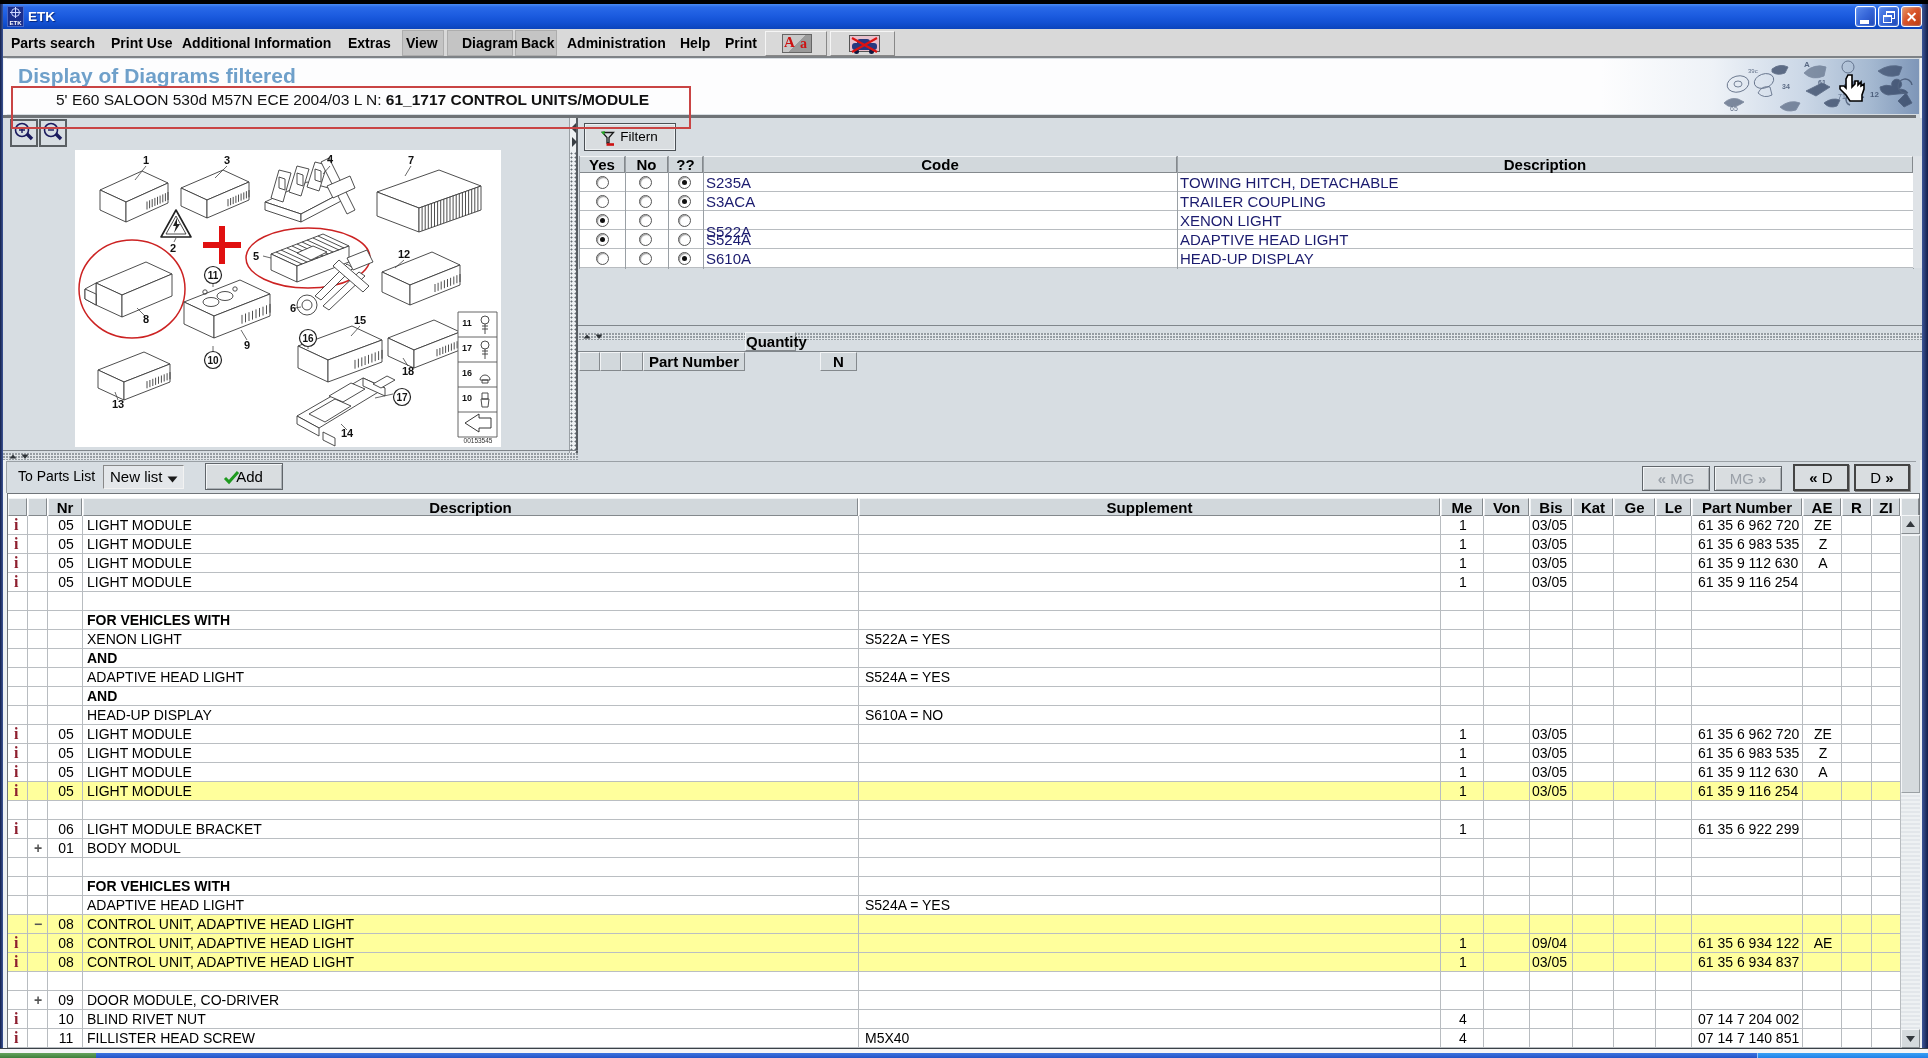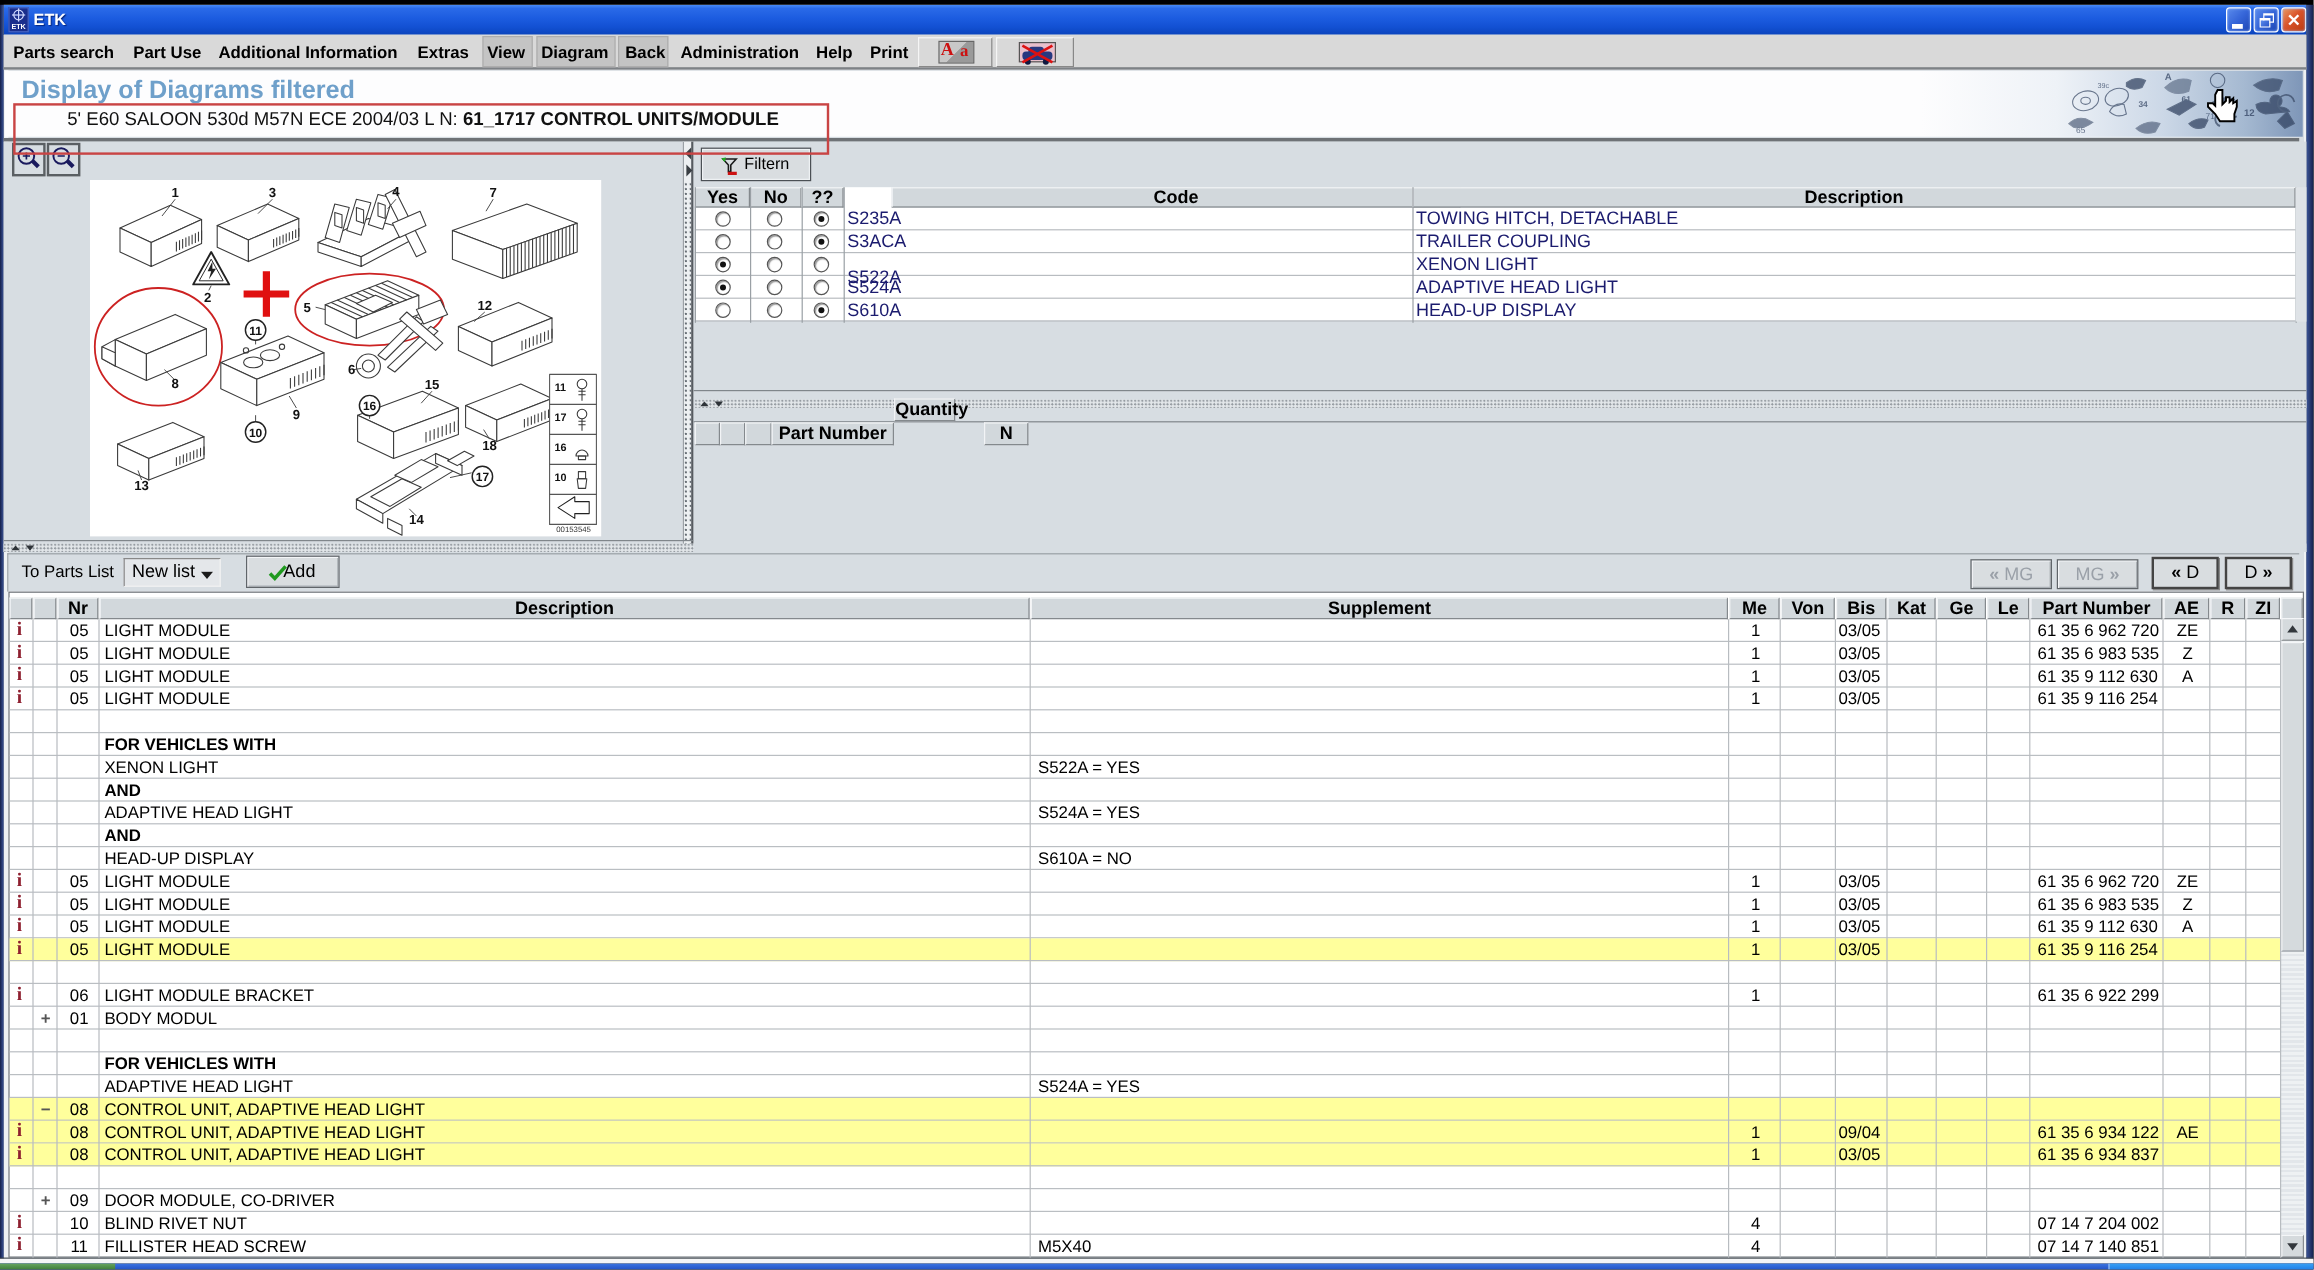--- a/index.html
+++ b/index.html
@@ -78,25 +78,25 @@
 <div class="wbtn close" style="left:1901px;top:6px">
     <span style="font-size:14px;line-height:20px">✕</span>
   </div>
 <div class="abs" style="left:1922px;top:4px;width:6px;height:1046px;background:linear-gradient(90deg,#3c5598,#141f4a)"></div>
 <div class="abs" style="left:0;top:4px;width:3px;height:1046px;background:linear-gradient(90deg,#141f4a,#3c5598)"></div>
 <div class="abs" style="left:3px;top:29px;width:1919px;height:29px;background:#d9d9d9;border-bottom:2px solid #7e8286"></div>
 <div class="mhl" style="left:402px;top:30px;width:42px;height:26px"></div>
 <div class="mhl" style="left:447px;top:30px;width:66px;height:26px"></div>
 <div class="mhl" style="left:515px;top:30px;width:42px;height:26px"></div>
 <div class="mi" style="left:11px">Parts search</div>
-<div class="mi" style="left:111px">Part Use</div>
+<div class="mi" style="left:111px">Print Use</div>
 <div class="mi" style="left:182px">Additional Information</div>
 <div class="mi" style="left:348px">Extras</div>
 <div class="mi" style="left:406px">View</div>
-<div class="mi" style="left:451px">Diagram</div>
+<div class="mi" style="left:462px">Diagram</div>
 <div class="mi" style="left:521px">Back</div>
 <div class="mi" style="left:567px">Administration</div>
 <div class="mi" style="left:680px">Help</div>
 <div class="mi" style="left:725px">Print</div>
 <div class="toolbtn" style="left:765px;width:62px">
 <div class="abs" style="left:16px;top:2px;width:30px;height:19px;background:linear-gradient(135deg,#c8c8c8 49%,#9a9a9a 51%);border:1px solid #666">
 <span class="abs" style="left:1px;top:-1px;font-size:15px;font-weight:bold;color:#cc1111;font-family:'Liberation Serif',serif">A</span>
 <span class="abs" style="left:17px;top:1px;font-size:14px;font-weight:bold;color:#cc1111;font-family:'Liberation Serif',serif">a</span>
 </div>
   </div>
@@ -404,21 +404,21 @@
 <svg class="abs" style="left:16px;top:7px" width="16" height="16" viewBox="0 0 16 16">
 <path d="M1.5 1.5 L12.5 1.5 L8 6.5 L8 12 L6 12 L6 6.5 Z" fill="none" stroke="#1a1a1a" stroke-width="1.3"></path>
 <path d="M0 1 L4 0 L3 4 Z" fill="#22aa22" stroke="none"></path>
 <path d="M5.5 13.5 L13 13.5" stroke="#cc1111" stroke-width="2.6"></path>
     </svg>
 <span style="margin-left:18px">Filtern</span></div>
 <div class="abs" style="left:579px;top:156px;width:1334px;height:111px;background:#fff"></div>
 <div class="hdrcell" style="left:579px;top:156px;width:46px;height:17px;line-height:15px">Yes</div>
 <div class="hdrcell" style="left:625px;top:156px;width:43px;height:17px;line-height:15px">No</div>
 <div class="hdrcell" style="left:668px;top:156px;width:35px;height:17px;line-height:15px">??</div>
-<div class="hdrcell" style="left:743px;top:156px;width:474px;height:17px;line-height:15px">Code</div>
+<div class="hdrcell" style="left:703px;top:156px;width:474px;height:17px;line-height:15px">Code</div>
 <div class="hdrcell" style="left:1177px;top:156px;width:736px;height:17px;line-height:15px">Description</div>
 <div class="abs" style="left:579px;top:173px;width:1334px;height:19px;border-bottom:1px solid #b8bcc0"></div>
 <div class="radio" style="left:596px;top:176px"></div>
 <div class="radio" style="left:639px;top:176px"></div>
 <div class="radio sel" style="left:678px;top:176px"></div>
 <div class="cell navy" style="left:706px;top:174px">S235A</div>
 <div class="cell navy" style="left:1180px;top:174px">TOWING HITCH, DETACHABLE</div>
 <div class="abs" style="left:579px;top:192px;width:1334px;height:19px;border-bottom:1px solid #b8bcc0"></div>
 <div class="radio" style="left:596px;top:195px"></div>
 <div class="radio" style="left:639px;top:195px"></div>

